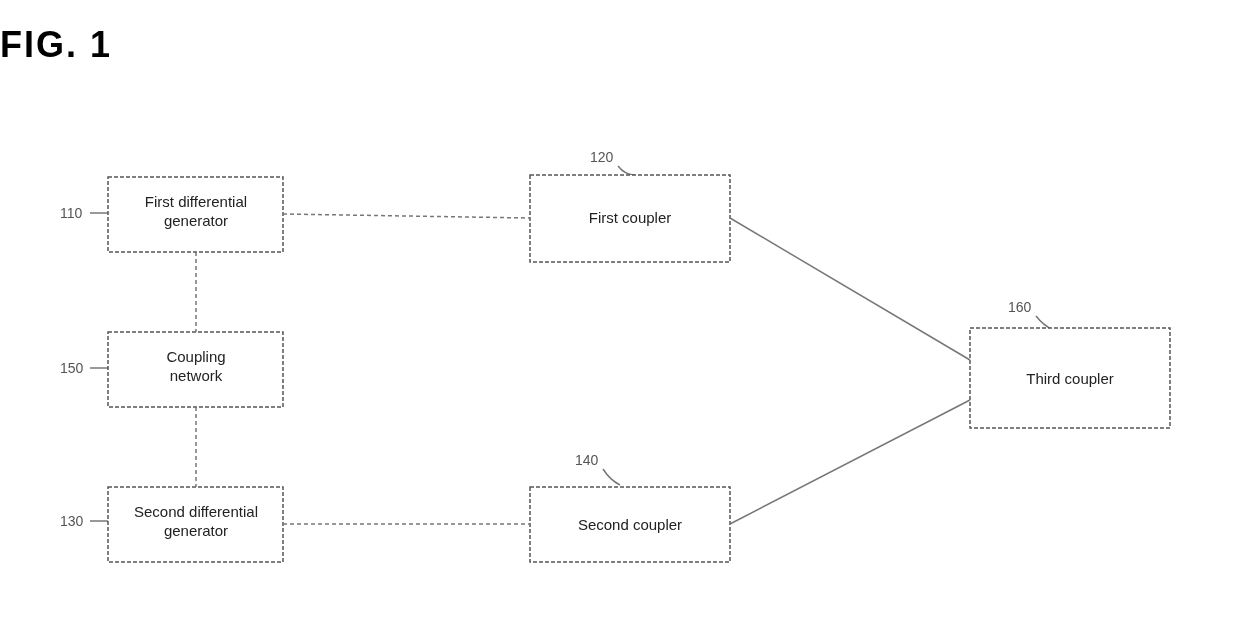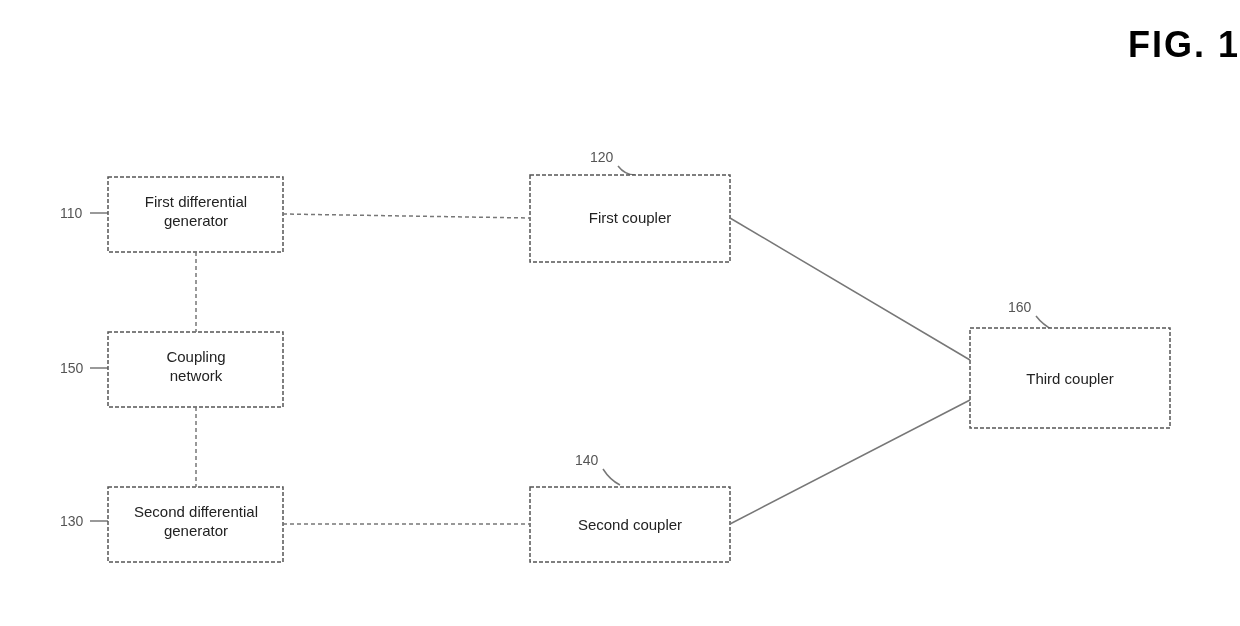--- a/index.html
+++ b/index.html
@@ -13,26 +13,25 @@
     }
 
     .page-container {
       width: 1240px;
       height: 626px;
       position: relative;
       background: #fff;
     }
 
     .fig-title {
-      text-align: right;
+      text-align: left;
       font-size: 36px;
       font-weight: bold;
       padding-top: 24px;
       letter-spacing: 2px;
-      margin-left: 24px;
     }
 
     svg.diagram {
       position: absolute;
       top: 0;
       left: 0;
       width: 1240px;
       height: 626px;
     }
 

